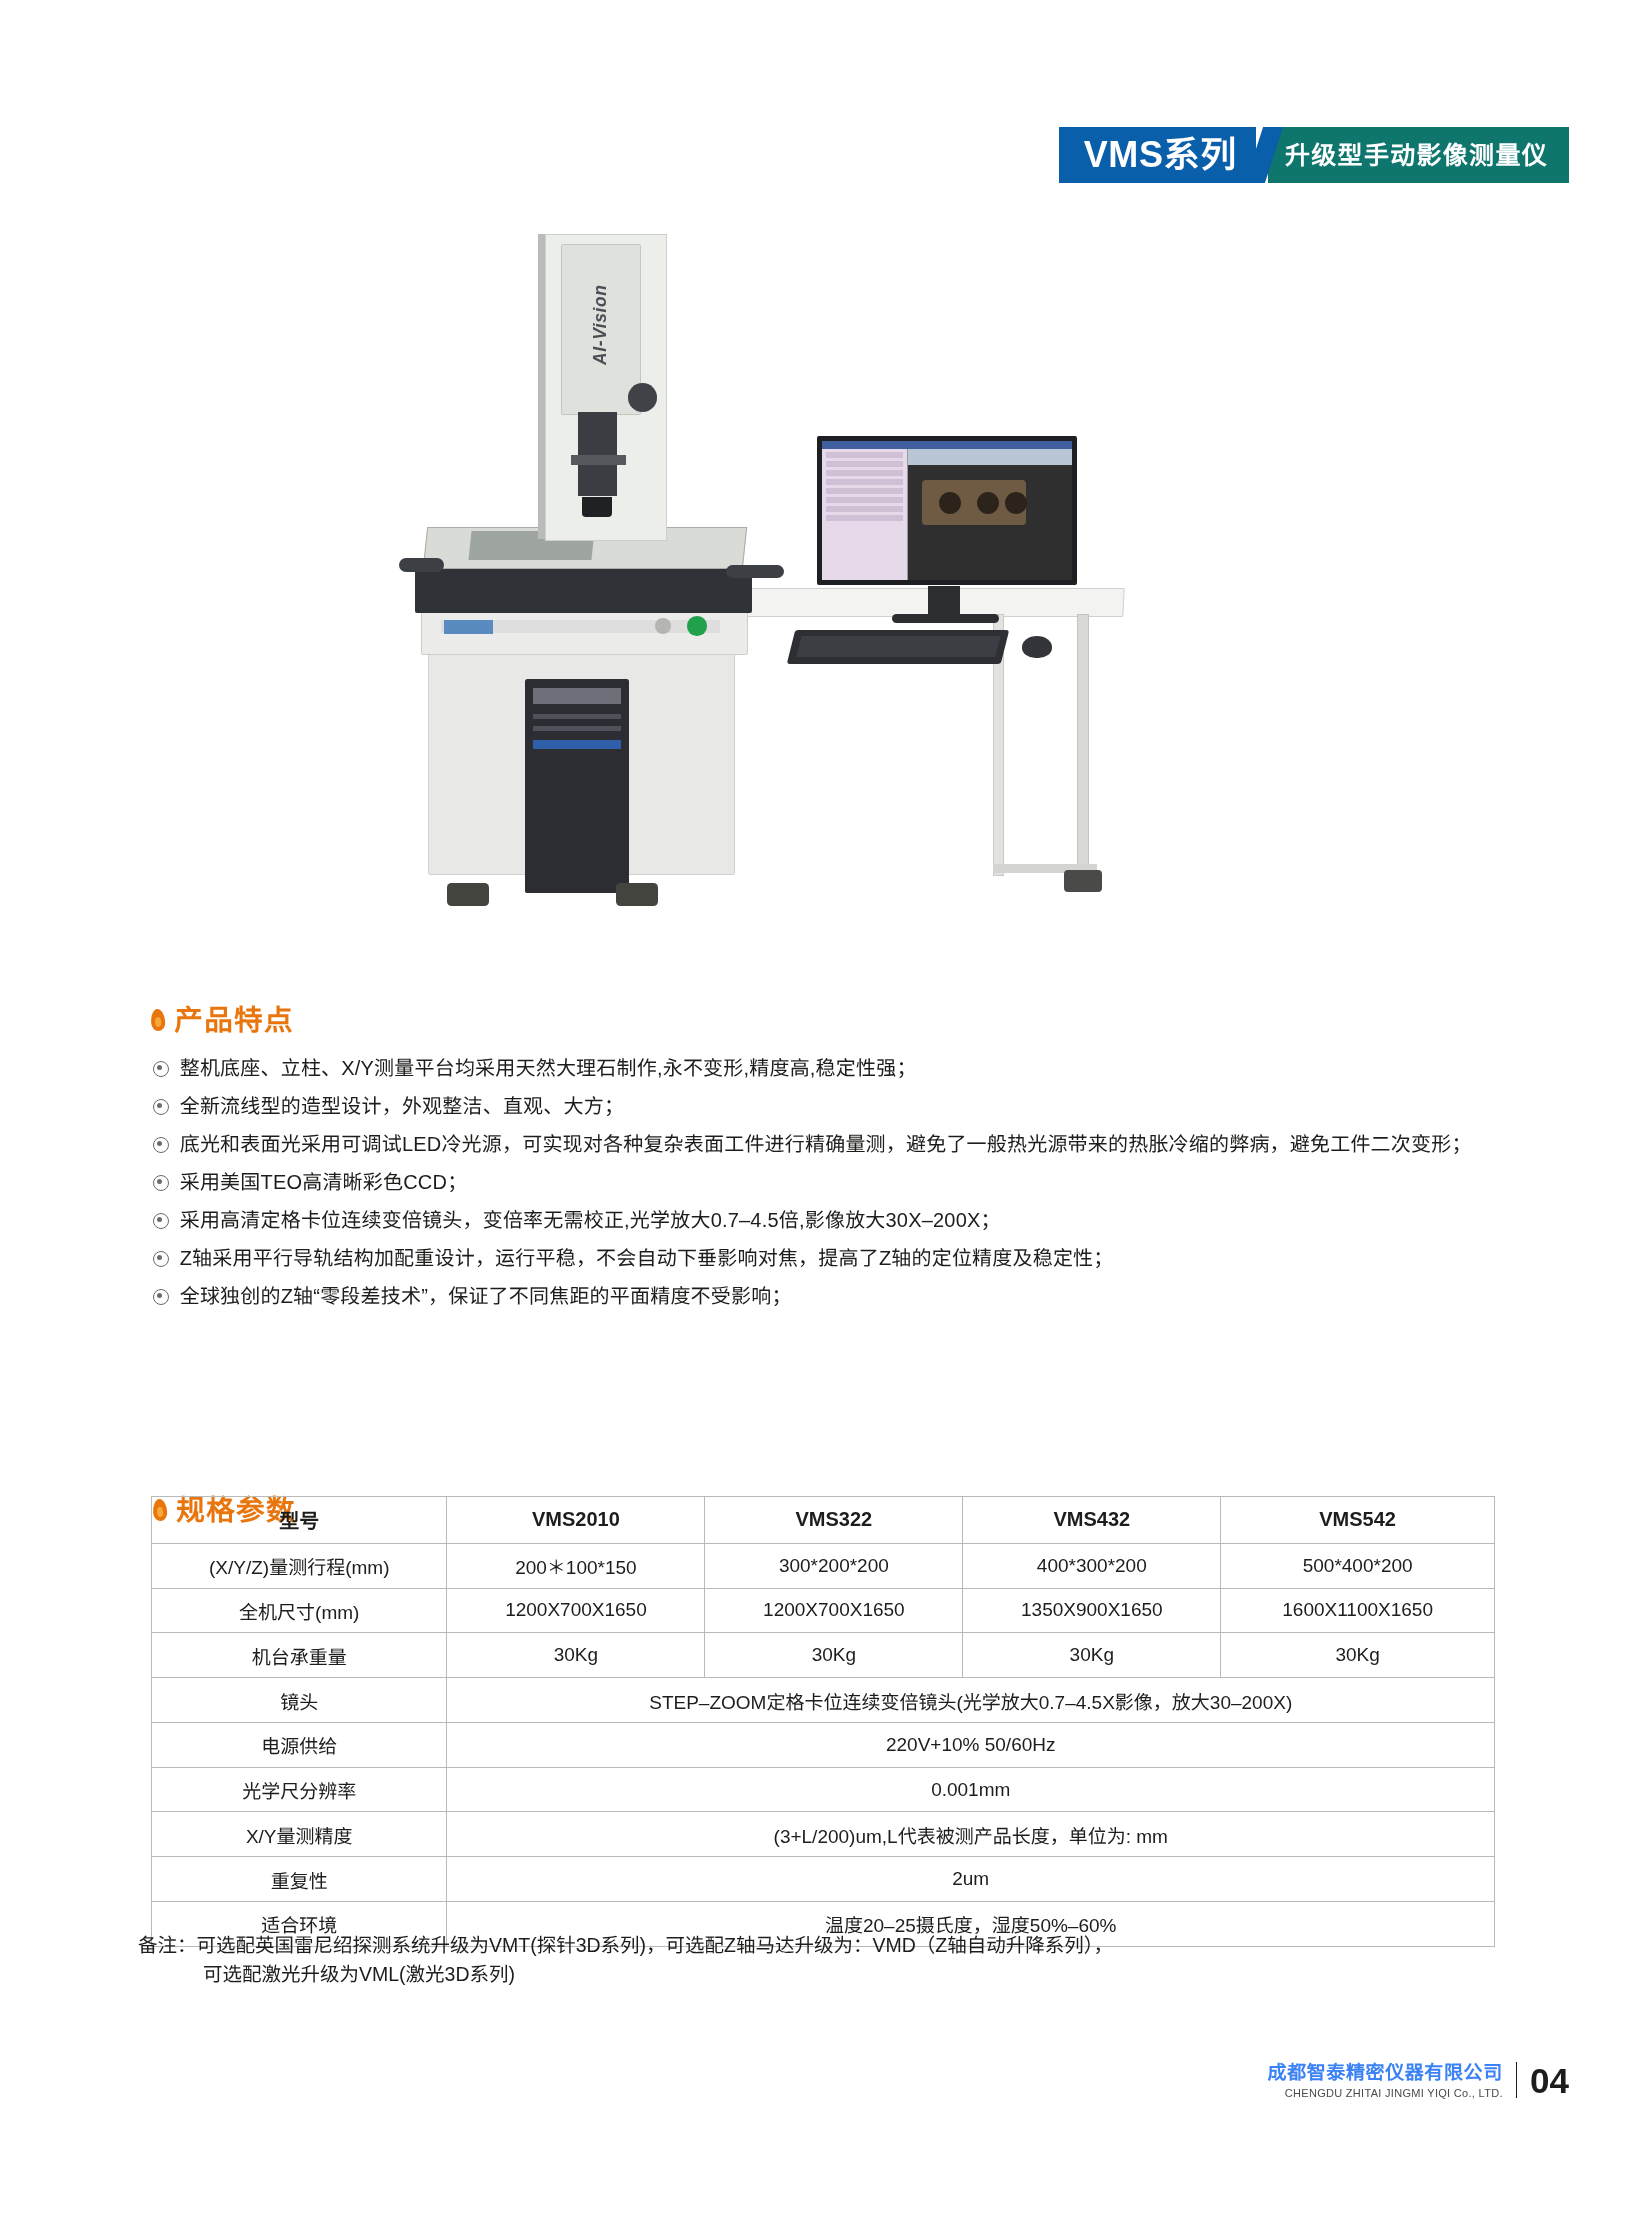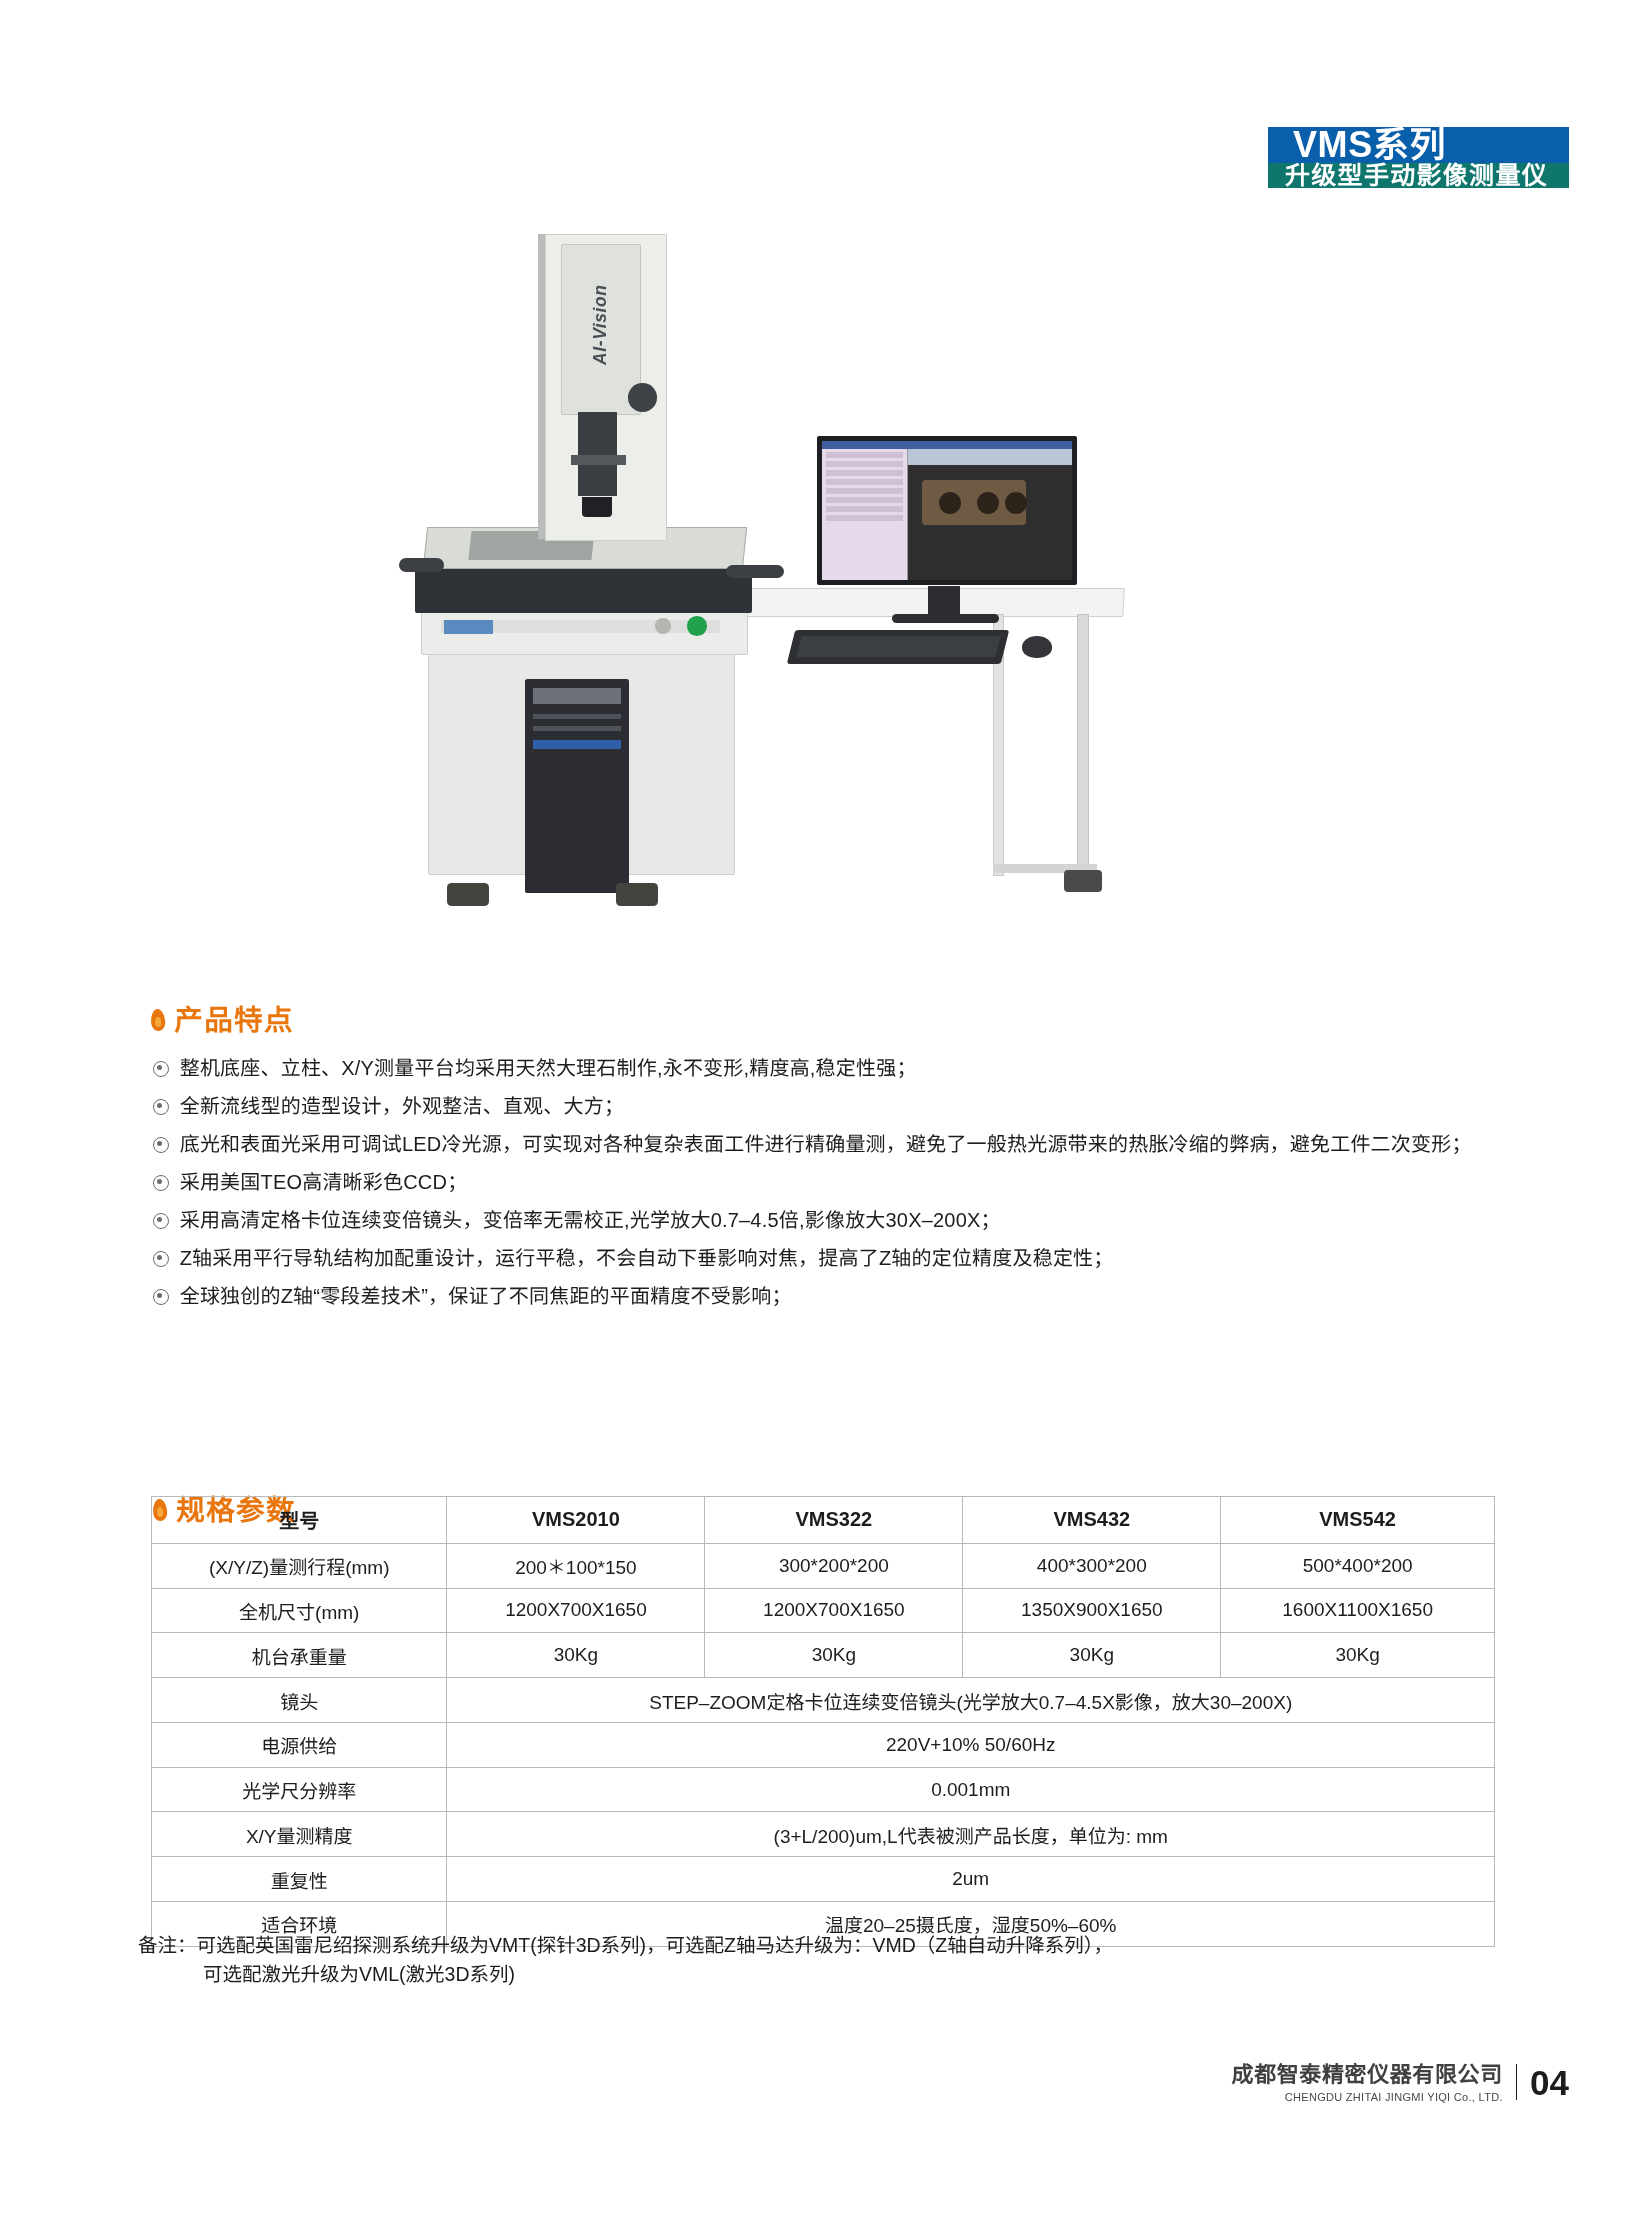--- a/index.html
+++ b/index.html
@@ -17,21 +17,20 @@
   }
 
   
   .header-banner {
     position: absolute;
     top: 127px;
     right: 77px;
     display: flex;
     align-items: stretch;
     height: 56px;
-    flex-direction: column;
   }
   .banner-blue {
     background: #0a5fab;
     display: flex;
     align-items: center;
     padding: 0 19.5px 0 25px;
   }
   .banner-blue-text {
     color: #ffffff;
     font-size: 36px;
@@ -578,23 +577,23 @@
   
   .footer {
     position: absolute;
     right: 77px;
     top: 2061px;
     display: flex;
     align-items: center;
     gap: 13px;
   }
   .footer-cn {
-    font-size: 22px;
+    font-size: 19px;
     font-weight: bold;
-    color: #404040;
+    color: #3b82f6;
     letter-spacing: 0.6px;
     text-align: right;
     line-height: 1.25;
   }
   .footer-en {
     font-size: 11px;
     color: #4a4a48;
     letter-spacing: 0.3px;
     text-align: right;
     margin-top: 2.6px;

